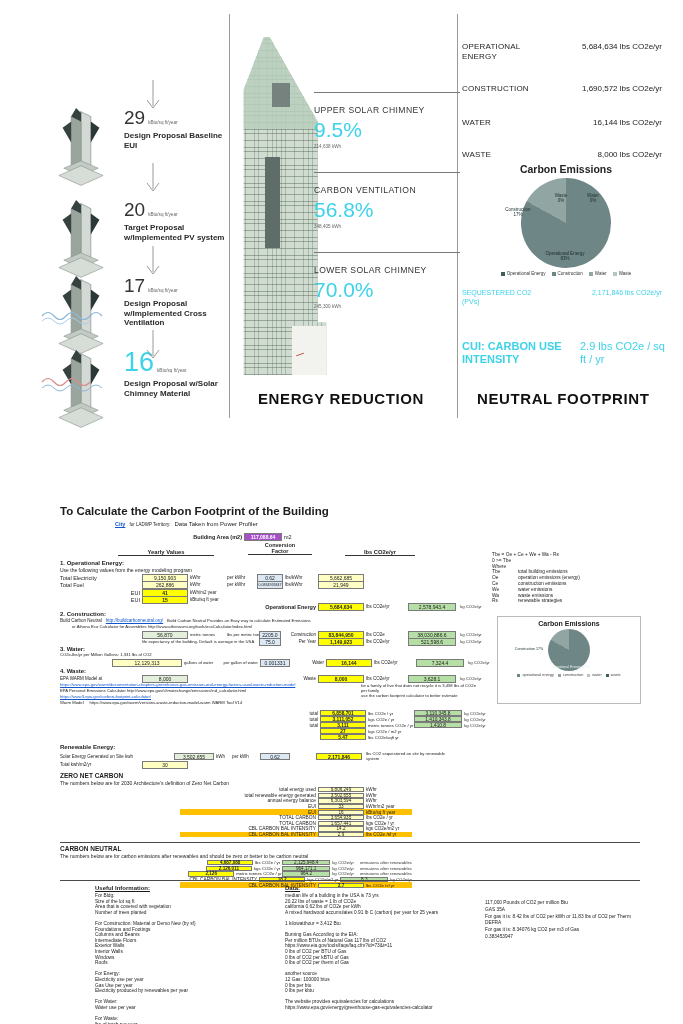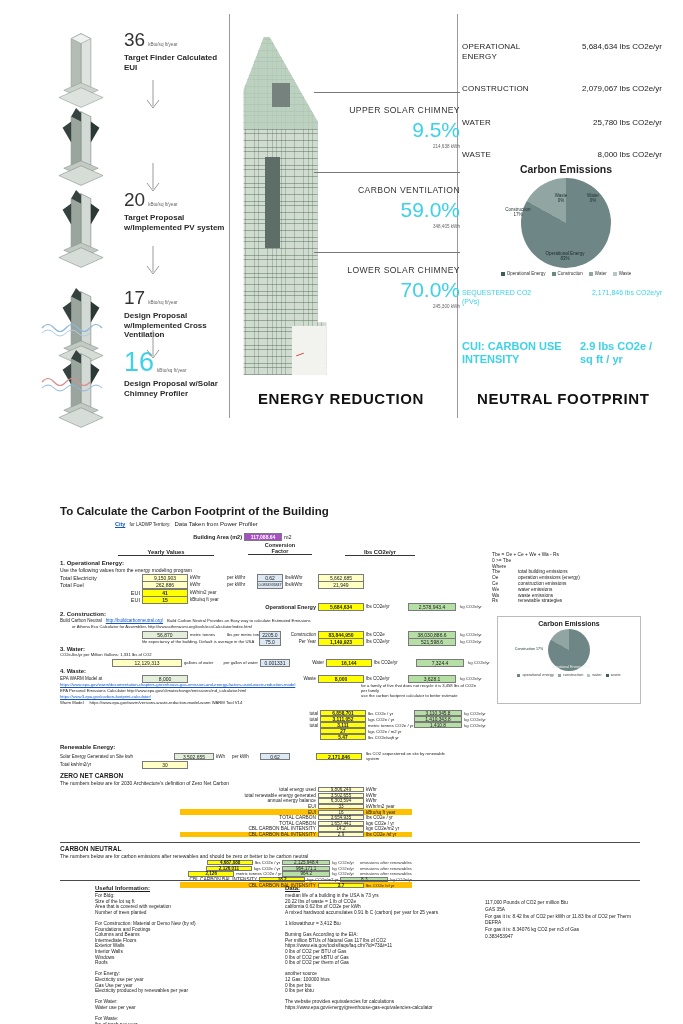--- a/index.html
+++ b/index.html
@@ -23,21 +23,21 @@
  repeating-linear-gradient(0deg,rgba(80,100,88,.45) 0 .6px,transparent .6px 3.6px),
  repeating-linear-gradient(90deg,rgba(80,100,88,.30) 0 .5px,transparent .5px 4.5px),
  #cfdccf;
  clip-path:polygon(29% 2%,35% 2%,85% 26%,85% 83%,94% 83%,94% 98%,8% 98%,8% 17%)}
 .bsec .glass{position:absolute;left:0;top:0;width:100%;height:28%;background:#b9cfbc;opacity:.85}
 .bsec .roofbox{position:absolute;left:38%;top:15%;width:18%;height:7%;background:#75827d}
 .bsec .core{position:absolute;left:30%;top:36%;width:16%;height:26%;background:#5e6d68}
 .bsec .base{position:absolute;left:58%;top:84%;width:42%;height:16%;background:#f2f2ef}
 .bsec .redmark{position:absolute;left:62%;top:92%;width:8px;height:1px;background:#c0392b;transform:rotate(-20deg)}
 .eritems{position:absolute;left:314px;top:92px;width:146px}
-.er-item{border-top:1px solid #777;padding-top:12px;height:80px;box-sizing:border-box;text-align:right}
+.er-item{border-top:1px solid #777;padding-top:12px;height:80px;box-sizing:border-box;text-align:left}
 .er-name{font-size:8.6px;letter-spacing:.4px;color:#333}
 .er-pct{font-size:21px;color:#3dd2e8;margin-top:3px}
 .er-kwh{font-size:4.6px;color:#666;margin-top:2px}
 .bigtitle{position:absolute;font-size:15px;font-weight:bold;letter-spacing:.6px;color:#111}
 .cfrows{position:absolute;left:462px;top:0;width:200px}
 .cf-row{position:absolute;width:100%;display:flex;justify-content:space-between}
 .cf-row:nth-of-type(1){top:42px}.cf-row:nth-of-type(2){top:84px}
 .cf-row:nth-of-type(3){top:118px}.cf-row:nth-of-type(4){top:150px}
 .cf-l{font-size:8px;line-height:9.5px;letter-spacing:.2px;width:88px}
 .cf-v{font-size:8px;text-align:right;flex:1}
@@ -52,21 +52,21 @@
 .pl3{left:56px;top:30px;width:26px}
 .legend{display:flex;justify-content:center;gap:6px;font-size:4.5px;color:#333;margin-top:3px}
 .leg-it{display:flex;align-items:center;gap:2px}
 .sw{width:4px;height:4px;display:inline-block}
 .c0{background:#3f5e5e}.c1{background:#6e8686}.c2{background:#91a6a3}.c3{background:#b7c6c4}
 .seq{position:absolute;left:462px;top:289px;width:200px;display:flex;justify-content:space-between;color:#3dd2e8}
 .seq .l{font-size:7px;line-height:8.5px;width:80px}
 .seq .v{font-size:7px;text-align:right}
 .cui{position:absolute;left:462px;top:340px;width:206px;display:flex;color:#3dd2e8}
 .cui .l{font-weight:bold;font-size:11px;line-height:12.5px;width:118px}
-.cui .v{font-weight:bold;font-size:11px;line-height:12.5px;flex:1}
+.cui .v{font-weight:normal;font-size:11px;line-height:12.5px;flex:1}
 
 .sheet{position:absolute;left:0;top:0;width:683px;height:1024px;font-size:5.5px;color:#1c1c1c}
 .r{position:absolute;display:flex;align-items:center;white-space:nowrap}
 .cell{box-sizing:border-box;border:.5px solid #7a7a7a;height:7.5px;line-height:6.5px;text-align:center;font-size:5px;flex:none}
 .cy{background:#ffff00;font-weight:bold}
 .cpy{background:#ffffc4}
 .cb{background:#dce9f5}
 .cg{background:#b6dfa5}
 .cgi{background:#e3efda}
 .cp{background:#a64fc8;color:#fff;font-weight:bold}.w16{width:16px}.w22{width:22px}.w26{width:26px}.w28{width:28px}.w30{width:30px}
@@ -129,50 +129,45 @@
 <polygon points="7,16 14,11 14,28" fill="#36423f"></polygon>
 <polygon points="30,11 37,16 30,28" fill="#2c3835"></polygon>
 <polygon points="8,49 22,43 36,49 22,55" fill="#c3cac4" stroke="#8a948e" stroke-width="0.5"></polygon>
 <polygon points="4,55 22,47 40,55 22,63" fill="#d6dcd6" stroke="#8a948e" stroke-width="0.5"></polygon>
 </symbol>
 </defs>
 </svg>
 
 <div class="page">
 
-  <div class="step" style="top:30px">
-    <span class="icon"><svg class="tw">
-          <use href="#tower"></use>
-        </svg></span>
-    <span class="stext">
-      <span class="sval">
-          <span class="num">36</span>
-          <span class="unit">kBtu/sq ft/year</span>
-        </span>
-      <span class="slabel" style="display:block">Target Finder Calculated EUI</span>
-    </span>
-  </div>
   <div class="step" style="top:108px">
     <span class="icon"><svg class="tw">
           <use href="#tower-d"></use>
         </svg></span>
-  </div>
-  <div class="step" style="top:190px">
+    <span class="stext">
+      <span class="sval">
+          <span class="num">29</span>
+          <span class="unit">kBtu/sq ft/year</span>
+        </span>
+      <span class="slabel" style="display:block">Design Proposal Baseline EUI</span>
+    </span>
+  </div>
+  <div class="step" style="top:200px">
     <span class="icon"><svg class="tw">
           <use href="#tower-d"></use>
         </svg></span>
     <span class="stext">
       <span class="sval">
           <span class="num">20</span>
           <span class="unit">kBtu/sq ft/year</span>
         </span>
       <span class="slabel" style="display:block">Target Proposal w/Implemented PV system</span>
     </span>
   </div>
-  <div class="step" style="top:288px">
+  <div class="step" style="top:276px">
     <span class="icon"><svg class="tw">
           <use href="#tower-d"></use>
         </svg>
       <svg class="squig" viewBox="0 0 80 24">
           <path d="M2 12 q6 -7 12 0 t12 0 t12 0 t12 0 t12 0" stroke="#8fb8d8" stroke-width="1.2" fill="none"></path>
           <path d="M2 17 q6 -6 12 0 t12 0 t12 0 t12 0" stroke="#aecde6" stroke-width="1" fill="none"></path>
         </svg>
     </span>
     <span class="stext">
       <span class="sval">
@@ -189,21 +184,21 @@
       <svg class="squig" style="top:22px" viewBox="0 0 80 24">
           <path d="M2 10 q6 -7 12 0 t12 0 t12 0 t12 0" stroke="#d98f8f" stroke-width="1.2" fill="none"></path>
           <path d="M2 16 q6 -6 12 0 t12 0 t12 0 t12 0 t12 0" stroke="#8fb8d8" stroke-width="1" fill="none"></path>
         </svg>
     </span>
     <span class="stext">
       <span class="sval">
           <span class="num">16</span>
           <span class="unit">kBtu/sq ft/year</span>
         </span>
-      <span class="slabel" style="display:block">Design Proposal w/Solar Chimney Profiler</span>
+      <span class="slabel" style="display:block">Design Proposal w/Solar Chimney Material</span>
     </span>
   </div>
   <svg class="arrow" style="top:80px" viewBox="0 0 14 32">
       <path d="M7 0 V26 M1 20 L7 28 L13 20" stroke="#9a9a9a" fill="none"></path>
     </svg>
   <svg class="arrow" style="top:163px" viewBox="0 0 14 32">
       <path d="M7 0 V26 M1 20 L7 28 L13 20" stroke="#9a9a9a" fill="none"></path>
     </svg>
   <svg class="arrow" style="top:246px" viewBox="0 0 14 32">
       <path d="M7 0 V26 M1 20 L7 28 L13 20" stroke="#9a9a9a" fill="none"></path>
@@ -224,44 +219,44 @@
   </div>
   <div class="eritems">
 
   <div class="er-item">
         <div class="er-name">UPPER SOLAR CHIMNEY</div>
         <div class="er-pct">9.5%</div>
         <div class="er-kwh">214,638 kWh</div>
       </div>
       <div class="er-item">
         <div class="er-name">CARBON VENTILATION</div>
-        <div class="er-pct">59.0%</div>
+        <div class="er-pct">56.8%</div>
         <div class="er-kwh">348,405 kWh</div>
       </div>
       <div class="er-item">
         <div class="er-name">LOWER SOLAR CHIMNEY</div>
         <div class="er-pct">70.0%</div>
         <div class="er-kwh">245,300 kWh</div>
       </div>
     </div>
   <div class="bigtitle" style="left:258px;top:390px">ENERGY REDUCTION</div>
 
   <div class="cfrows">
 
   <div class="cf-row">
         <span class="cf-l">OPERATIONAL ENERGY</span>
         <span class="cf-v">5,684,634 lbs CO2e/yr</span>
       </div>
       <div class="cf-row">
         <span class="cf-l">CONSTRUCTION</span>
-        <span class="cf-v">2,079,067 lbs CO2e/yr</span>
+        <span class="cf-v">1,690,572 lbs CO2e/yr</span>
       </div>
       <div class="cf-row">
         <span class="cf-l">WATER</span>
-        <span class="cf-v">25,780 lbs CO2e/yr</span>
+        <span class="cf-v">16,144 lbs CO2e/yr</span>
       </div>
       <div class="cf-row">
         <span class="cf-l">WASTE</span>
         <span class="cf-v">8,000 lbs CO2e/yr</span>
       </div>
     </div>
   <div class="piewrap">
     <div class="pietitle">Carbon Emissions</div>
     <div class="pie"></div>
     <div class="plab pl0"><span>Operational Energy</span><br><span>83%</span></div>

